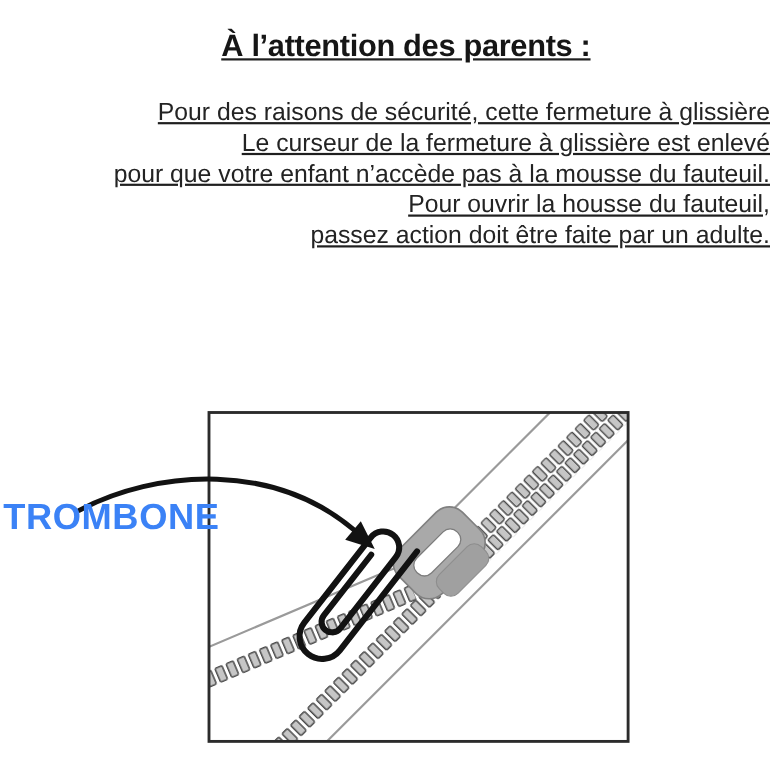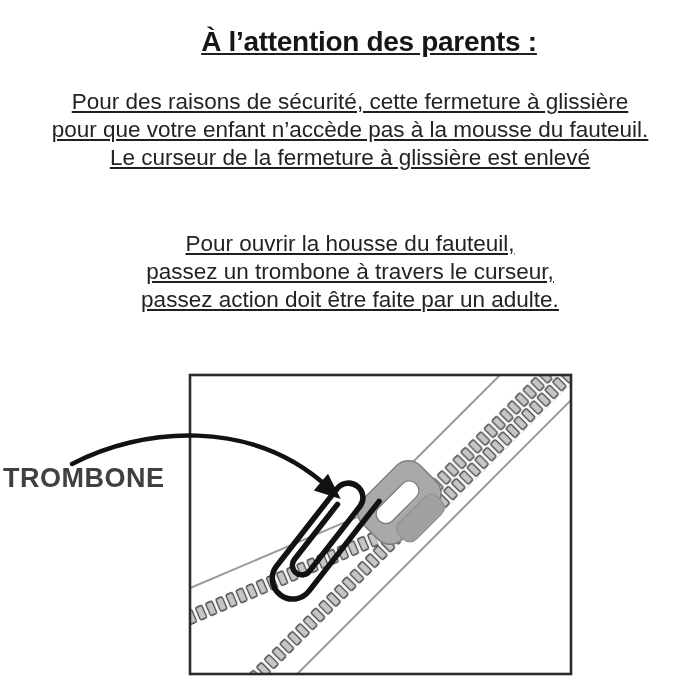--- a/index.html
+++ b/index.html
@@ -14,48 +14,47 @@
   }
   .title {
     margin:26px 0 0;
     text-align:center;
     font-size:28px;
     font-weight:bold;
     letter-spacing:-0.3px;
     transform:translateX(19px);
     color:#161616;
   }
-  .para { text-align:center; font-size:22.5px; line-height:28px; color:#232323; }
+  .para { text-align:right; font-size:22.5px; line-height:28px; color:#232323; }
   .para div { white-space:nowrap; }
   .para-intro { margin-top:30px; }
-  .para-instructions { margin-top:58px; }
+  .para-instructions { }
   .illustration { position:absolute; left:0; top:370px; width:700px; height:330px; }
   .illustration svg { position:absolute; left:0; top:0; }
   .clip-label {
-    position:absolute; left:3px; top:93px;
-    font-size:27px; font-weight:bold; letter-spacing:0.5px;
-    color:#404040;
+    position:absolute; left:3px; top:81px;
+    font-size:33px; font-weight:bold; letter-spacing:0.5px;
+    color:#3b82f6;
   }
 </style>
 </head>
 <body>
 
 <div class="page">
 
   <h1 class="title">À l’attention des parents :</h1>
 
   <div class="para para-intro">
     <div>Pour des raisons de sécurité, cette fermeture à glissière</div>
+    <div>Le curseur de la fermeture à glissière est enlevé</div>
     <div>pour que votre enfant n’accède pas à la mousse du fauteuil.</div>
-    <div>Le curseur de la fermeture à glissière est enlevé</div>
   </div>
 
   <div class="para para-instructions">
     <div>Pour ouvrir la housse du fauteuil,</div>
-    <div>passez un trombone à travers le curseur,</div>
     <div>passez action doit être faite par un adulte.</div>
   </div>
 
   <div class="illustration">
     <svg width="700" height="330" viewBox="0 0 700 330">
       <defs>
         <clipPath id="boxClip">
           <rect x="190" y="5" width="381" height="299"></rect>
         </clipPath>
         <pattern id="teethClosed" width="11" height="31" patternUnits="userSpaceOnUse">

